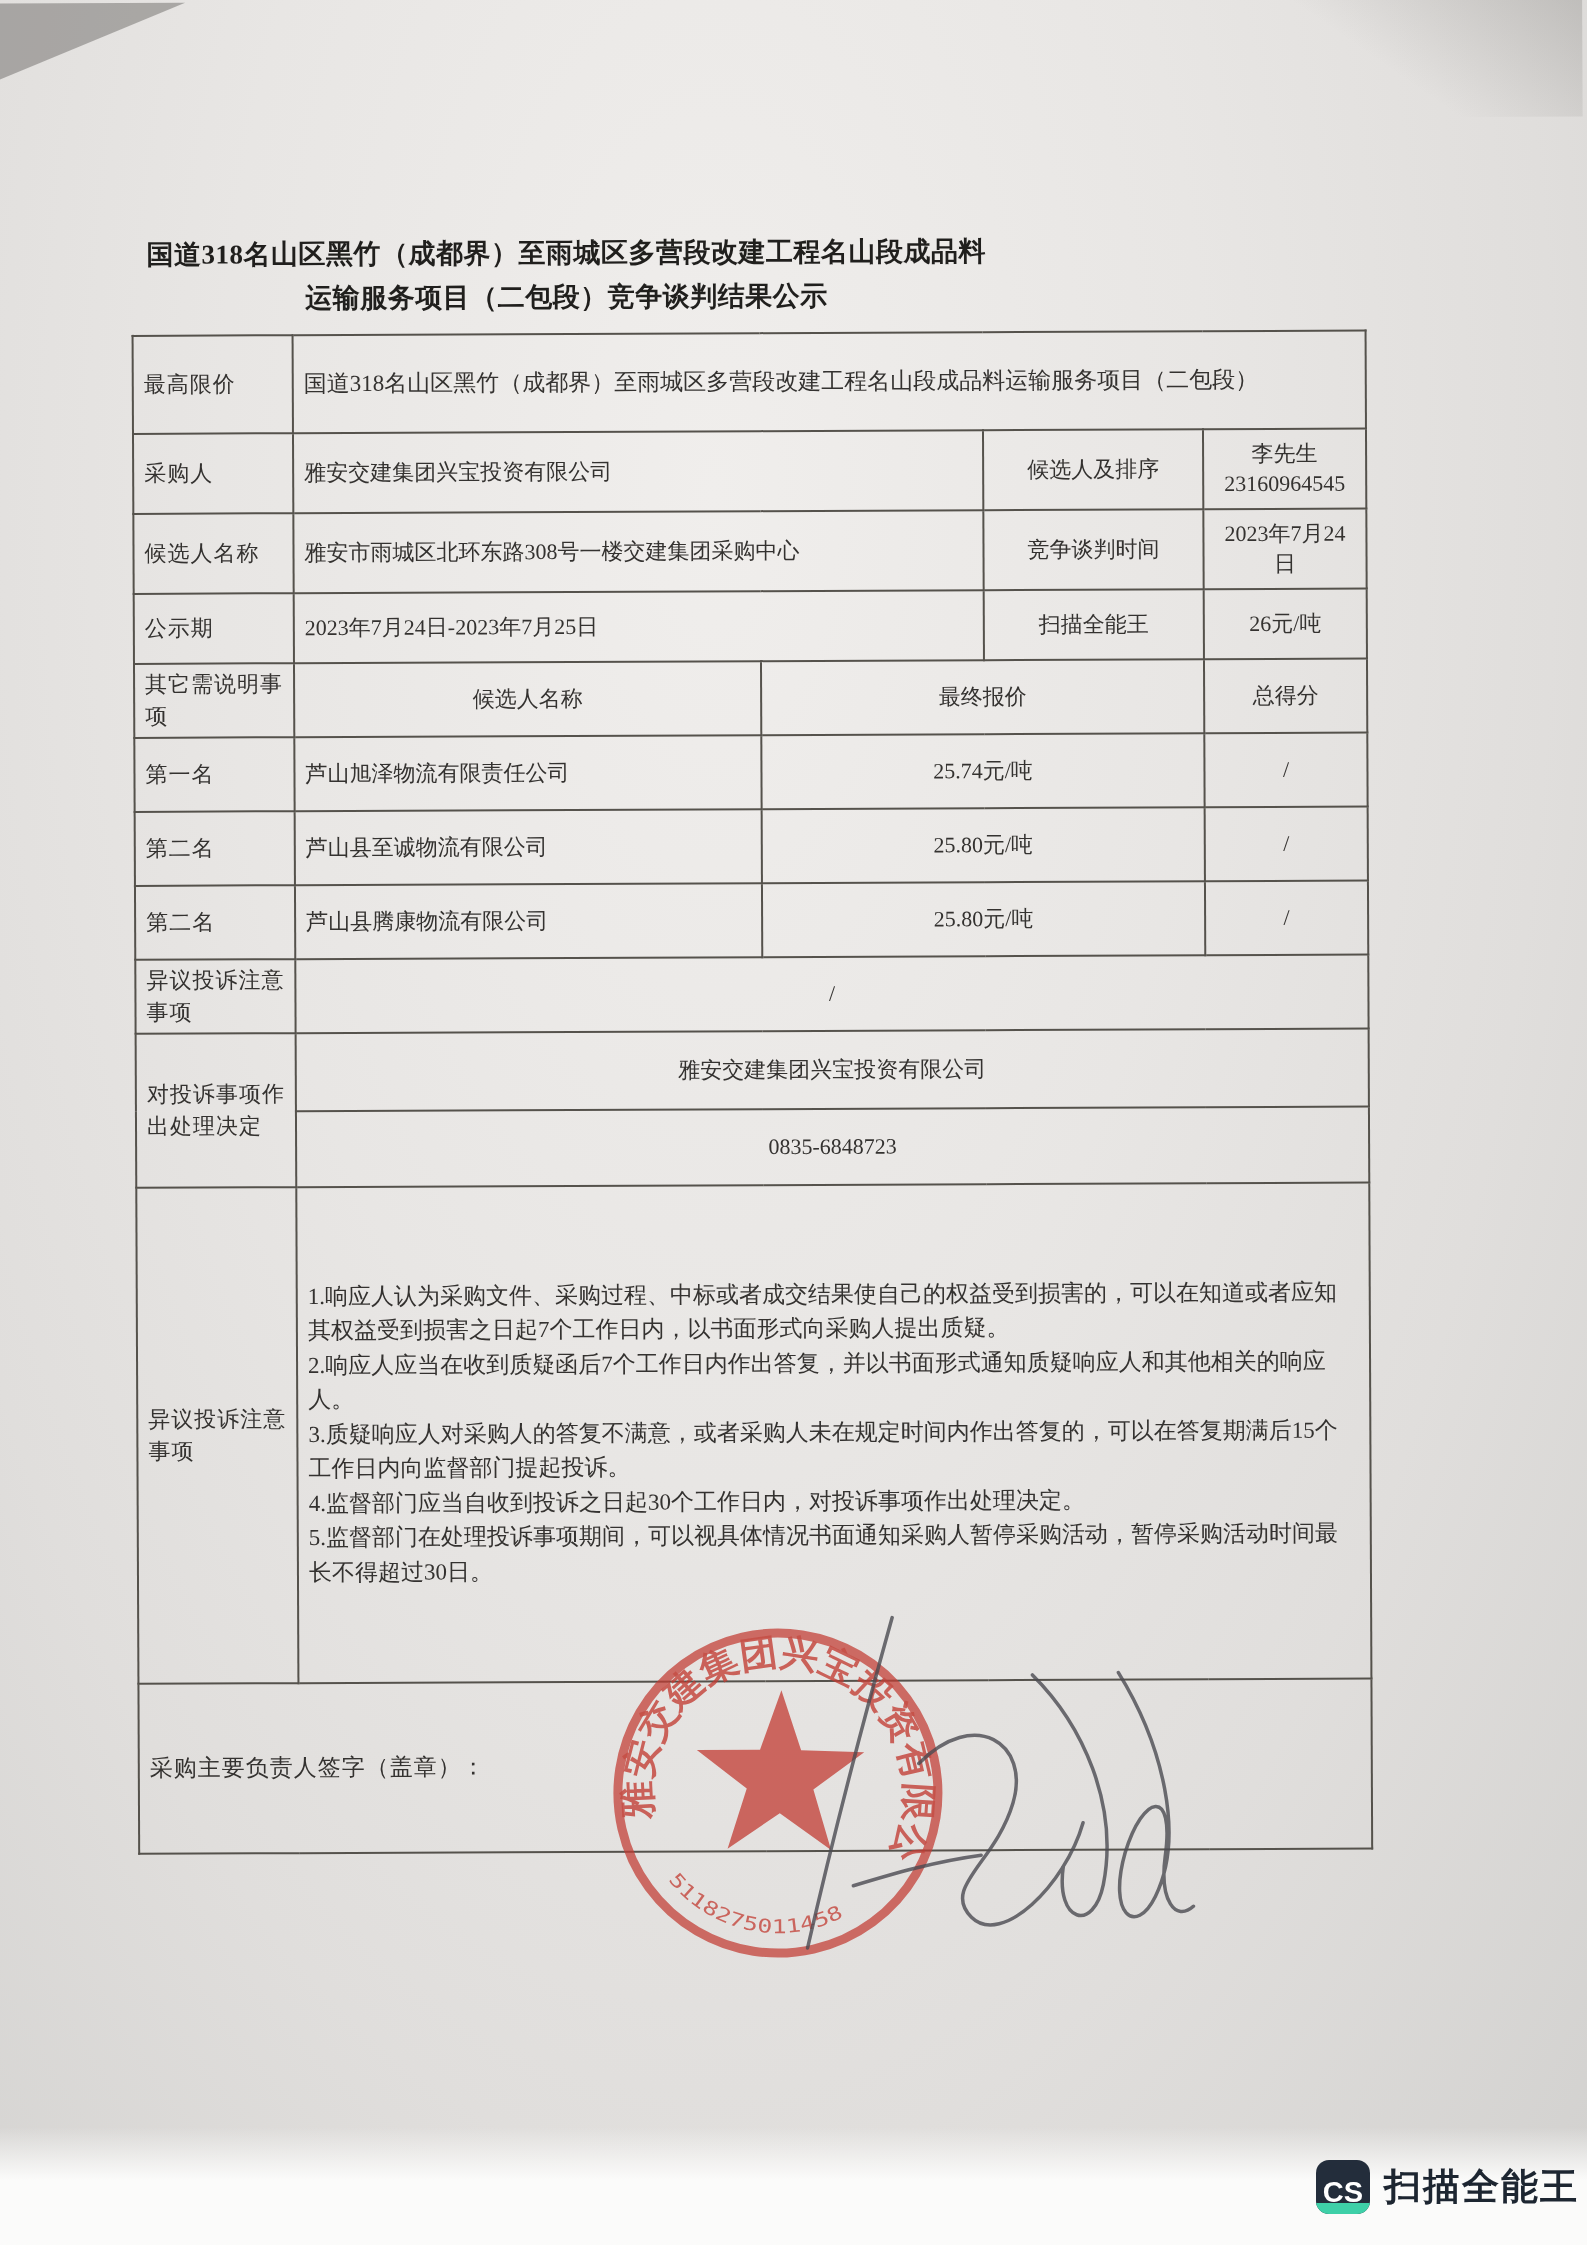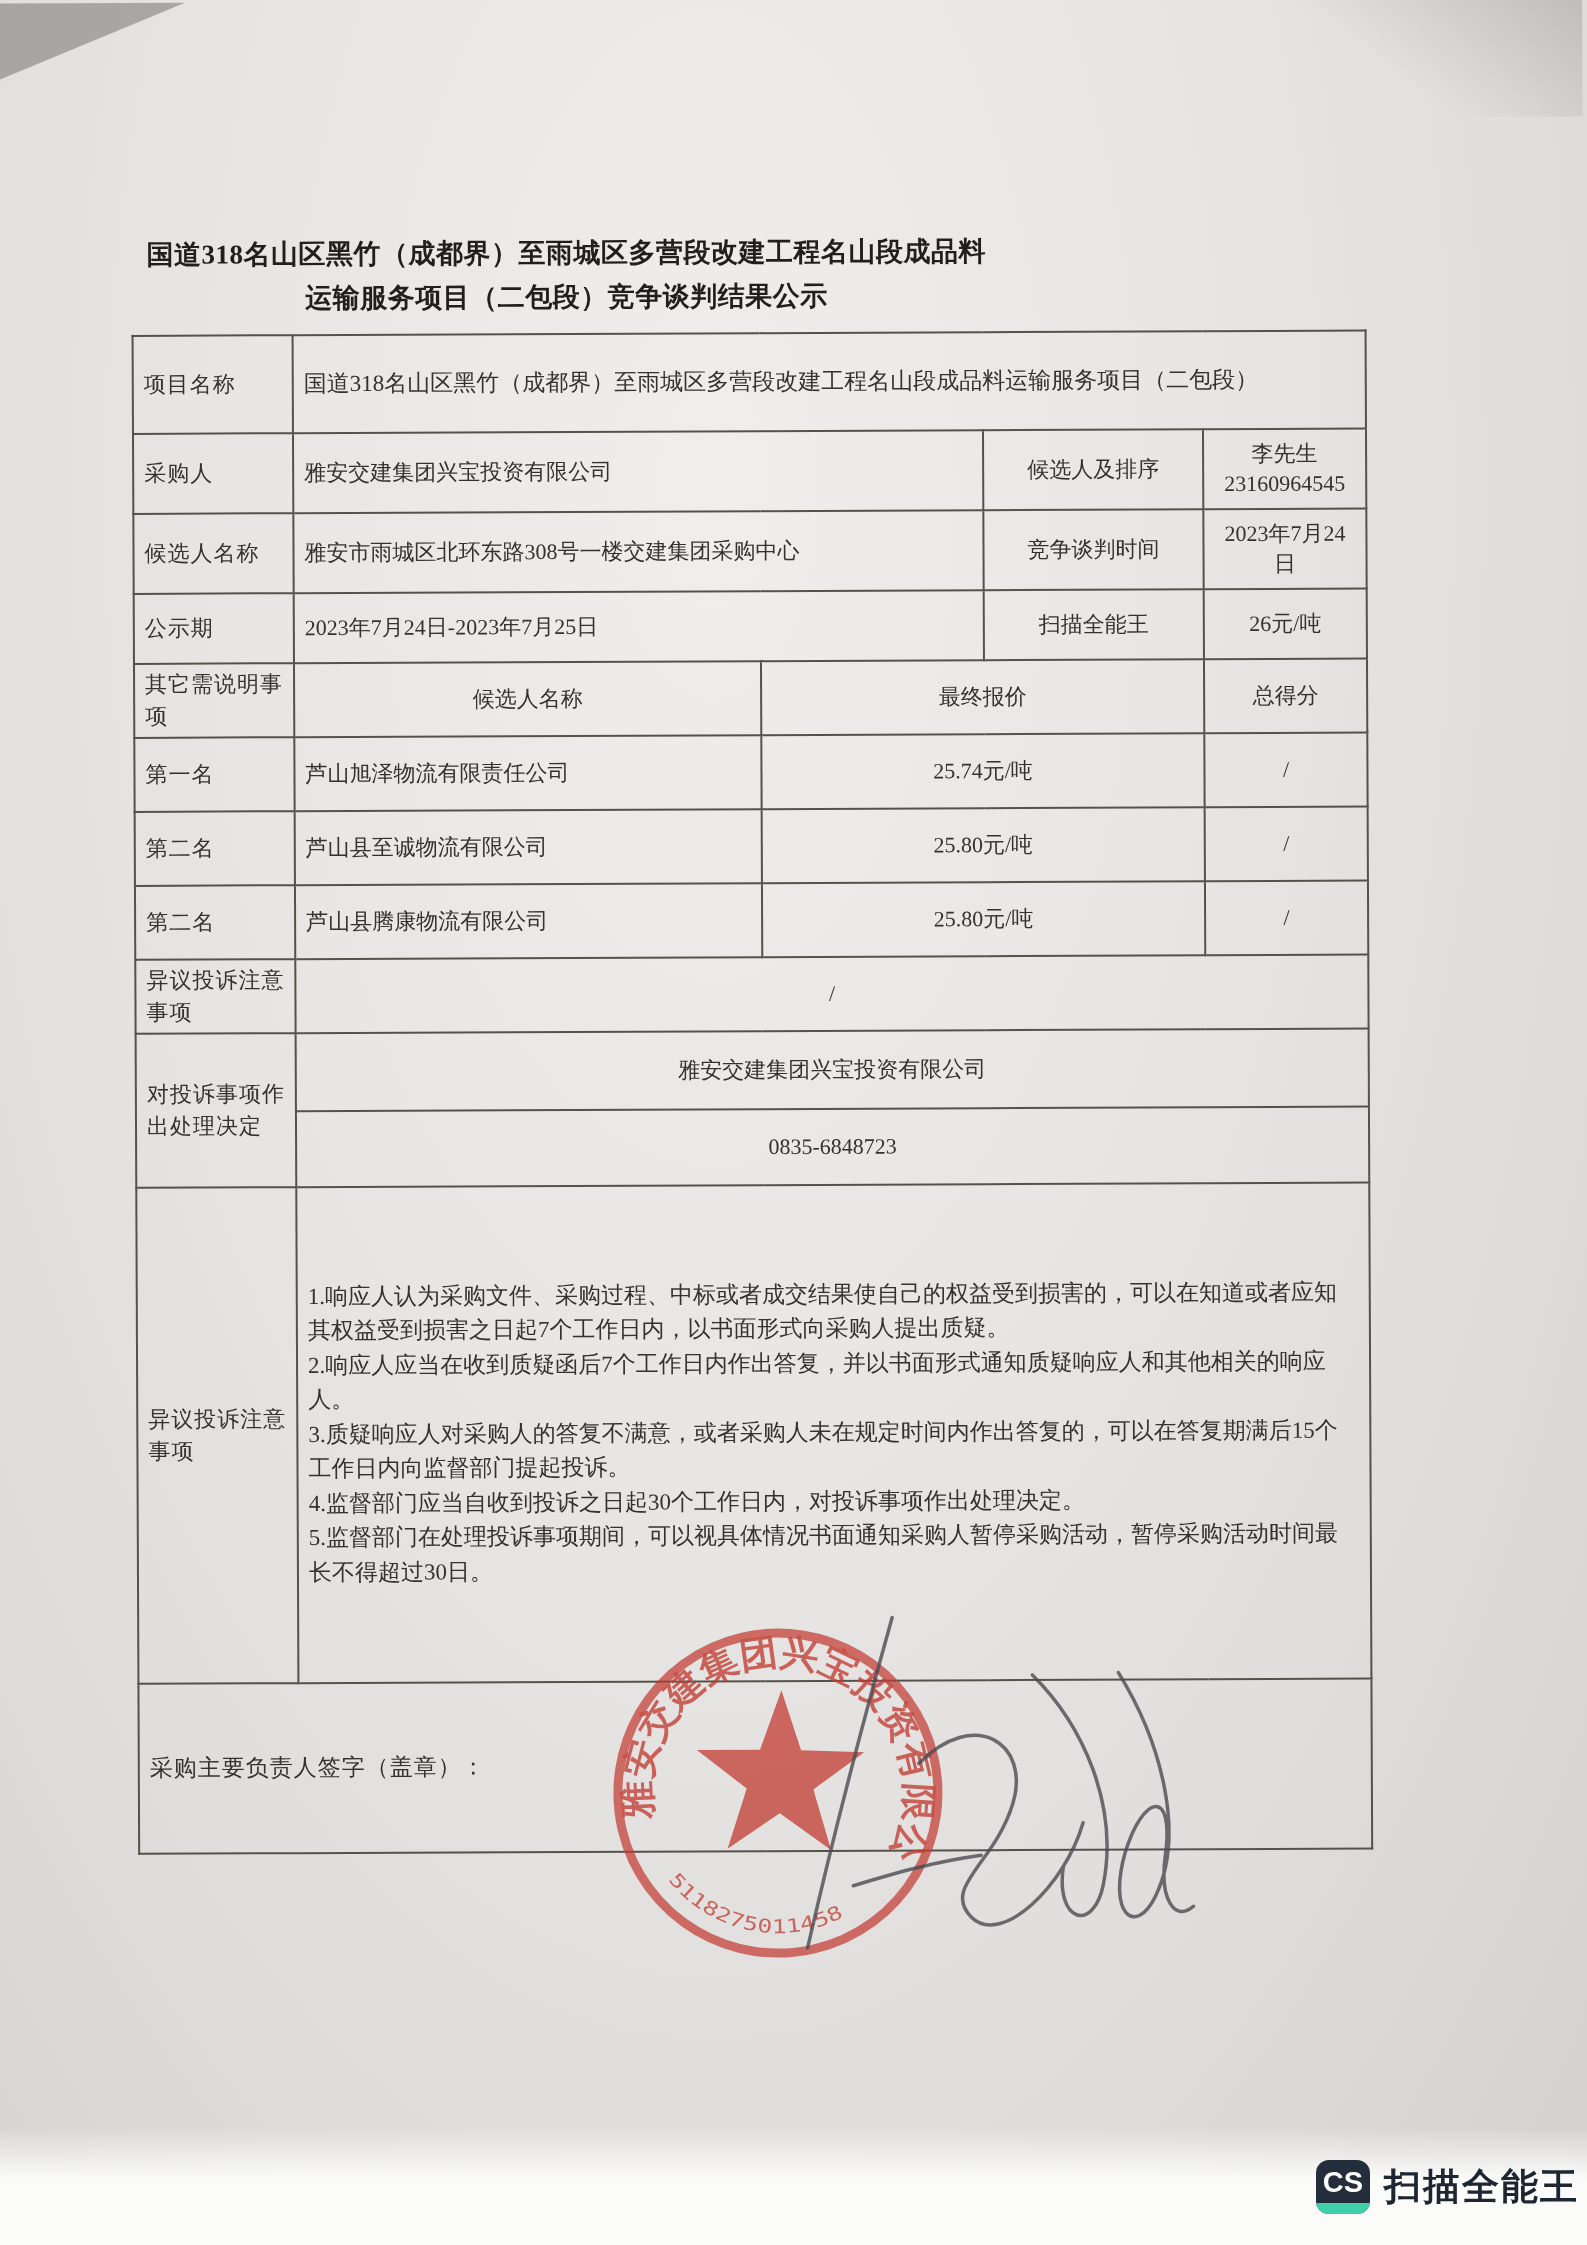--- a/index.html
+++ b/index.html
@@ -57,21 +57,21 @@
   .notices{display:flex;flex-direction:column;justify-content:center;height:100%;}
   .notices p{margin:0;font-size:23px;line-height:34.5px;text-align:left;}
   .sign-cell{font-size:23px;letter-spacing:1px;}
   
   .stamp-wrap{position:absolute;left:590px;top:1608px;width:370px;height:370px;transform:rotate(9deg);opacity:0.88;}
   .sig-wrap{position:absolute;left:560px;top:1556px;width:640px;height:430px;}
   
   .cs-badge{position:absolute;left:1316px;top:2160px;display:flex;align-items:center;}
   .cs-icon{
     width:54px;height:54px;border-radius:13px;background:#232d3b;position:relative;
-    display:flex;align-items:flex-start;justify-content:center;overflow:hidden;
+    display:flex;align-items:flex-end;justify-content:center;overflow:hidden;
   }
   .cs-icon .cs-txt{color:#ffffff;font-family:"Liberation Sans","DejaVu Sans",sans-serif;
     font-weight:bold;font-size:29px;line-height:44px;letter-spacing:0;}
   .cs-icon .cs-teal{position:absolute;left:0;bottom:0;width:100%;height:11px;background:#3ed0a8;}
   .cs-label{margin-left:14px;font-family:"Liberation Sans","DejaVu Sans",sans-serif;
     font-weight:bold;font-size:37px;color:#1d2631;letter-spacing:2px;}
 </style>
 </head>
 <body>
 
@@ -84,21 +84,21 @@
   <table class="results">
     <colgroup>
       <col style="width:160px">
         <col style="width:467px">
         <col style="width:223px">
       <col style="width:220px">
         <col style="width:163px">
     </colgroup>
     <tbody>
       <tr class="r-project">
-        <td class="lbl">项目名称</td>
+        <td class="lbl">最高限价</td>
         <td class="val-left project-val" colspan="4">国道318名山区黑竹（成都界）至雨城区多营段改建工程名山段成品料运输服务项目（二包段）</td>
       </tr>
       <tr class="r-purchaser">
         <td class="lbl">采购人</td>
         <td class="val-left" colspan="2">雅安交建集团兴宝投资有限公司</td>
         <td class="val-center">候选人及排序</td>
         <td class="val-center">
           <div>李先生</div>
           <div>23160964545</div>
         </td>

